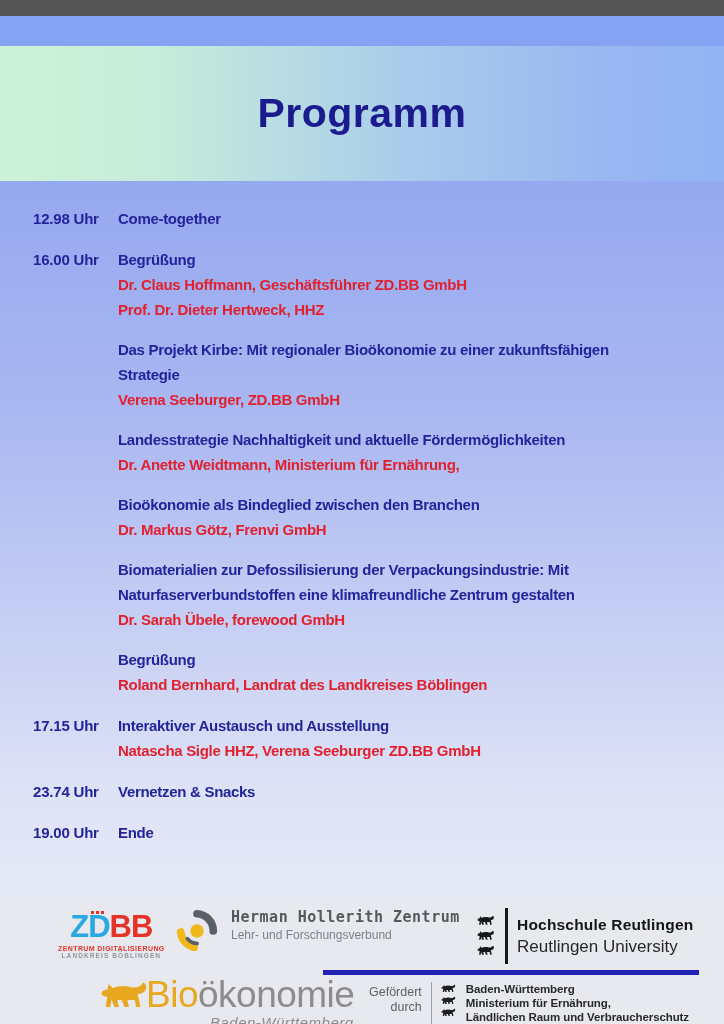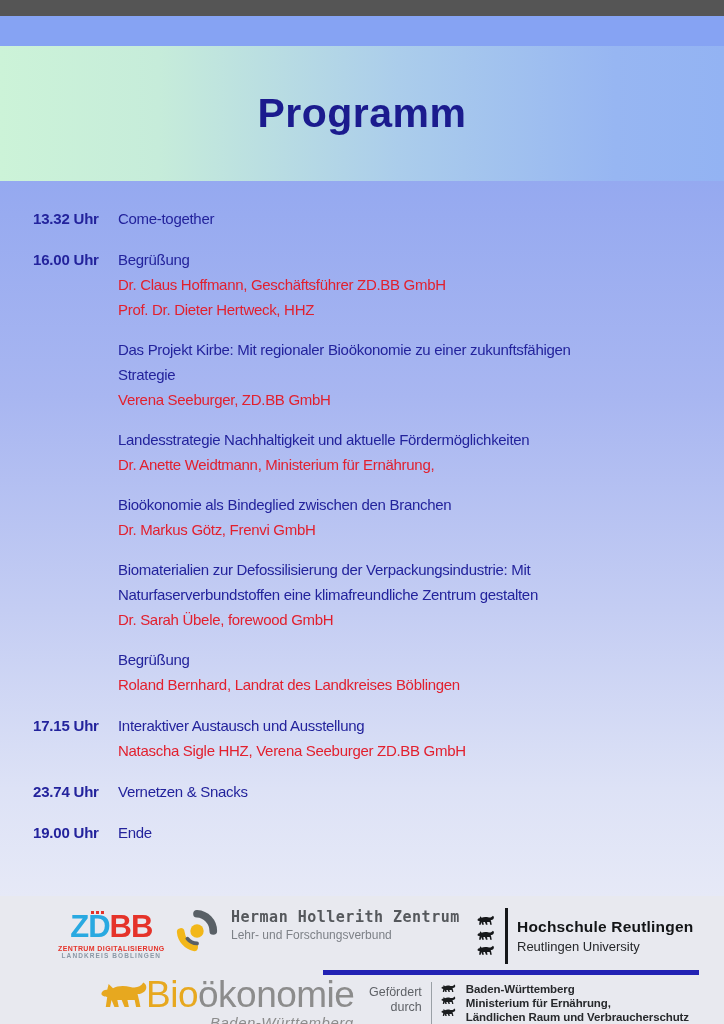--- a/index.html
+++ b/index.html
@@ -20,21 +20,21 @@
     height:715px; padding:25px 20px 0 33px;
     background:linear-gradient(180deg,#95a9f0 0%,#a8b6f1 30%,#c4cdf3 60%,#dde2f6 85%,#e6e9f7 100%);
   }
   .block { display:flex; margin-bottom:16px; }
   .time  { width:85px; flex:none; font-weight:bold; font-size:15px; line-height:25px;
            color:#23239c; letter-spacing:-.2px; }
   .sessions { flex:1; min-width:0; }
   .session { margin-bottom:15px; }
   .session:last-child { margin-bottom:0; }
   .title-line, .speaker-line {
-    font-weight:normal; font-size:15px; line-height:25px; white-space:nowrap; letter-spacing:-.3px;
+    font-weight:bold; font-size:15px; line-height:25px; white-space:nowrap; letter-spacing:-.3px;
   }
   .title-line   { color:#23239c; }
   .speaker-line { color:#e2202e; }
   
   .footer { position:absolute; left:0; bottom:0; width:724px; height:144px; background:#e8e9ef; }
   .lion { display:block; fill:currentColor; }
   
   .zdbb { position:absolute; left:58px; top:16px; text-align:center; }
   .zdbb-word { font-size:31px; font-weight:700; line-height:30px; letter-spacing:-1px; }
   .zdbb-z, .zdbb-d { color:#29a9e1; }
@@ -47,21 +47,21 @@
   
   .hhz { position:absolute; left:174px; top:12px; display:flex; gap:11px; }
   .hhz-name { font-family:"DejaVu Sans Mono", monospace; font-weight:bold; font-size:15px;
               color:#55585c; letter-spacing:.5px; }
   .hhz-sub  { font-size:12px; color:#7d8187; margin-top:2px; }
   
   .hsr { position:absolute; left:477px; top:12px; display:flex; align-items:center; gap:9px; }
   .hsr-lions { display:flex; flex-direction:column; gap:3px; color:#16181a; }
   .hsr-bar { width:3px; height:56px; background:#16181a; }
   .hsr-name { font-size:15.5px; font-weight:bold; color:#131517; letter-spacing:.2px; }
-  .hsr-sub  { font-size:13px; color:#26282b; margin-top:3px; }
+  .hsr-sub  { font-size:17px; color:#26282b; margin-top:3px; }
   .blue-line { position:absolute; left:323px; top:74px; width:376px; height:5px; background:#2222b4; }
   
   .bioe { position:absolute; left:100px; top:78px; }
   .bioe-row { display:flex; align-items:center; }
   .bioe-lion { color:#e7a81f; margin-right:-6px; margin-top:4px; }
   .bioe-word { font-size:37px; font-weight:500; letter-spacing:-.5px; }
   .bioe-bio  { color:#e7a81f; }
   .bioe-rest { color:#8c8c8c; }
   .bioe-sub  { font-size:15px; color:#8c8c8c; font-style:italic; margin:-2px 0 0 110px; letter-spacing:.5px; }
   
@@ -83,21 +83,21 @@
 <div class="page">
 
   <div class="top-strip"></div>
 
   <div class="banner">
     <div class="banner-title">Programm</div>
   </div>
 
   <div class="body">
       <div class="block">
-        <div class="time">13.32 Uhr</div>
+        <div class="time">12.98 Uhr</div>
         <div class="sessions">
           <div class="session">
             <div class="title-line">Come-together</div>
           </div>
         </div>
       </div>
       <div class="block">
         <div class="time">16.00 Uhr</div>
         <div class="sessions">
           <div class="session">

